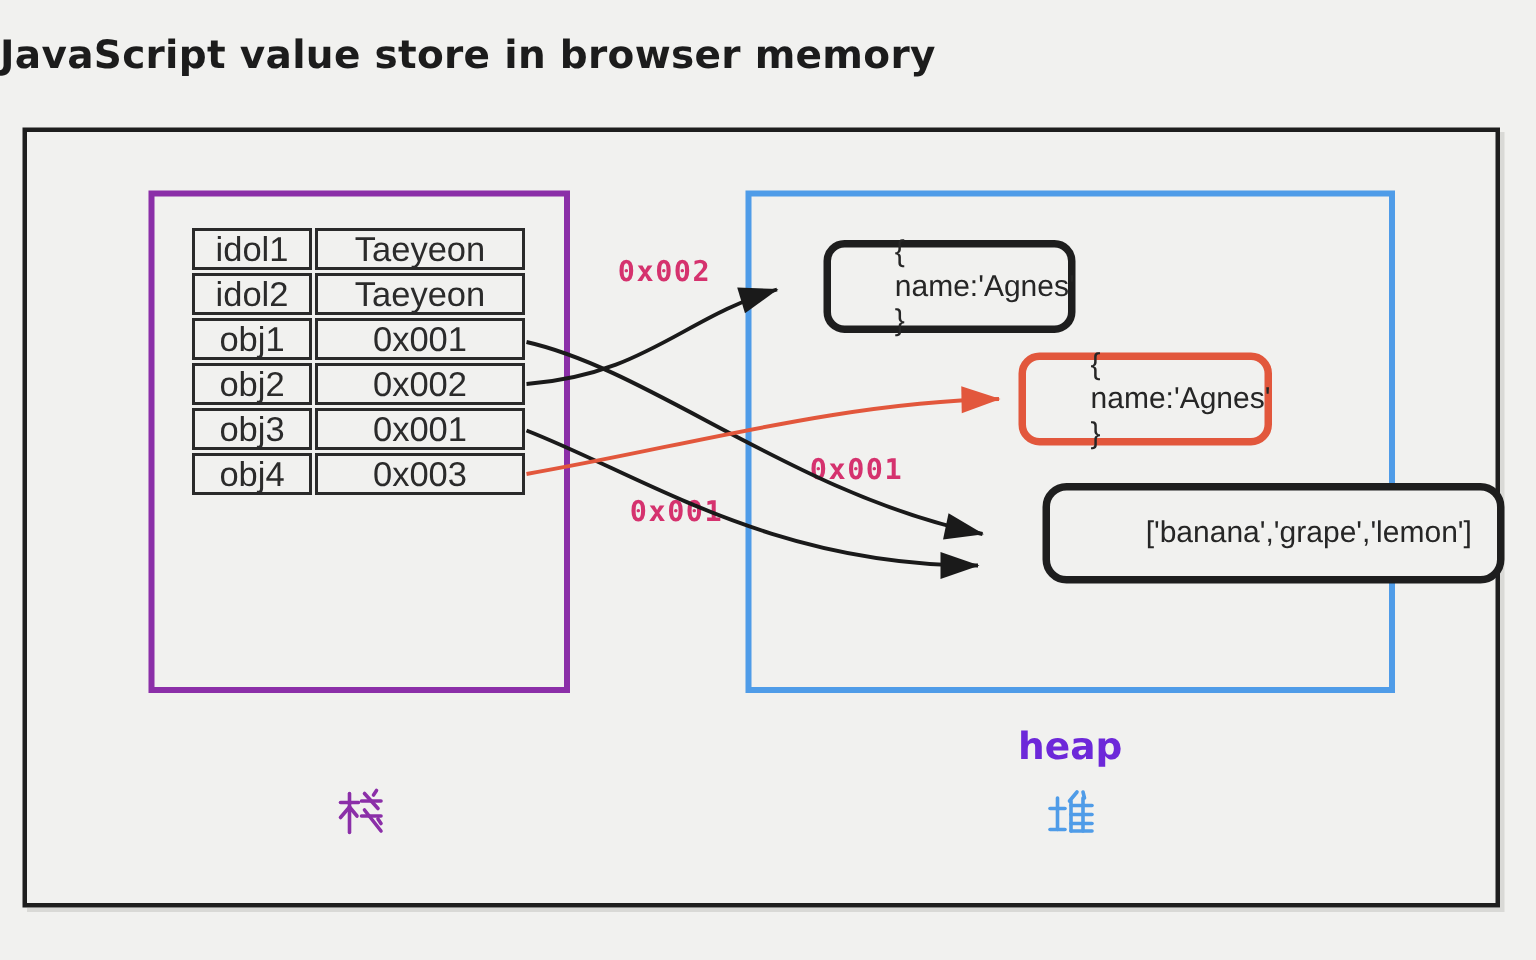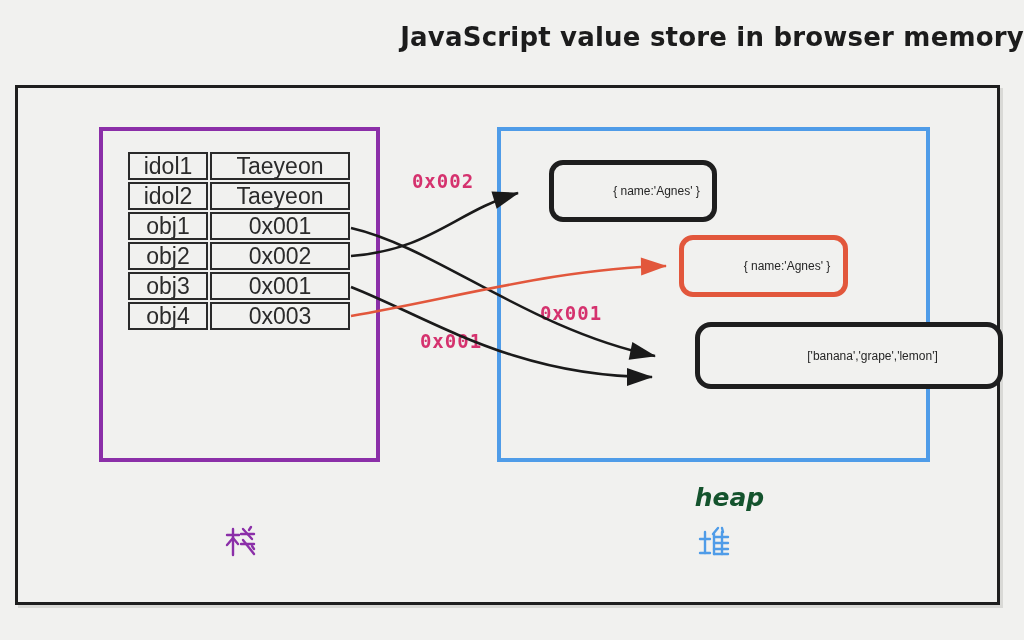--- a/index.html
+++ b/index.html
@@ -1,47 +1,47 @@
 <!DOCTYPE html>
 <html><head>
 <meta charset="utf-8">
 <style>
   html,body{margin:0;padding:0;background:#f1f1ef;}
   .canvas{position:relative;width:1024px;height:640px;background:#f1f1ef;overflow:hidden;
           font-family:"Liberation Sans","DejaVu Sans",sans-serif;}
-  .title{position:absolute;top:22px;left:0;width:1024px;text-align:right;
+  .title{position:absolute;top:22px;left:0;width:1024px;text-align:left;
          font-family:"DejaVu Sans",sans-serif;font-weight:800;font-size:26px;
          color:#1c1c1c;letter-spacing:.2px;}
   .outer-box{position:absolute;left:15px;top:85px;width:985px;height:520px;
              border:3px solid #1e1e1e;box-sizing:border-box;box-shadow:3px 3px 0 #d9d9d6;}
   .region{position:absolute;box-sizing:border-box;}
   .region.stack{left:99px;top:127px;width:281px;height:335px;border:4px solid #8b2fa8;}
   .region.heap{left:497px;top:127px;width:433px;height:335px;border:4px solid #4f9ce8;}
   .memtable{position:absolute;left:128px;top:152px;display:grid;
             grid-template-columns:80px 140px;gap:2px 2px;}
   .cell{height:28px;border:2px solid #2a2a2a;box-sizing:border-box;background:#f1f1ef;
         display:flex;align-items:center;justify-content:center;
         font-size:23px;color:#2b2b2b;line-height:1;}
   .heapbox{position:absolute;border:5px solid #1e1e1e;border-radius:14px;background:#f1f1ef;
            box-sizing:border-box;display:flex;align-items:center;justify-content:center;
-           font-size:12px;color:#262626;padding-left:47px;}
+           font-size:20px;color:#262626;padding-left:47px;}
   .heapbox.accent{border-color:#e2573c;}
   .hb1{left:549px;top:160px;width:168px;height:62px;}
   .hb2{left:679px;top:235px;width:169px;height:62px;}
   .hb3{left:695px;top:322px;width:308px;height:67px;border-radius:16px;}
   .ptr-label{position:absolute;transform:translate(-50%,-50%);
              font-family:"DejaVu Sans Mono","Liberation Mono",monospace;
              font-weight:bold;font-size:19px;color:#d5326e;letter-spacing:1px;white-space:nowrap;}
   .lbl-a{left:443px;top:181px;}
   .lbl-b{left:571px;top:313px;}
   .lbl-c{left:451px;top:341px;}
   .region-label{position:absolute;top:483px;text-align:center;
                 font-family:"DejaVu Sans",sans-serif;font-weight:800;font-size:25px;line-height:1.2;}
   .region-label.stack{left:99px;width:281px;color:#8b2fa8;}
-  .region-label.heap{left:513px;width:433px;color:#14532d;font-style:italic;}
+  .region-label.heap{left:497px;width:433px;color:#6d28d9;}
   .cjk{position:absolute;top:525px;transform:translateX(-50%);}
   .cjk.stack{left:240px;}
   .cjk.heap{left:714px;}
   .arrows{position:absolute;left:0;top:0;pointer-events:none;}
   .sr{position:absolute;width:1px;height:1px;overflow:hidden;clip:rect(0 0 0 0);white-space:nowrap;}
 </style>
 </head>
 <body>
 
 <div class="canvas">

